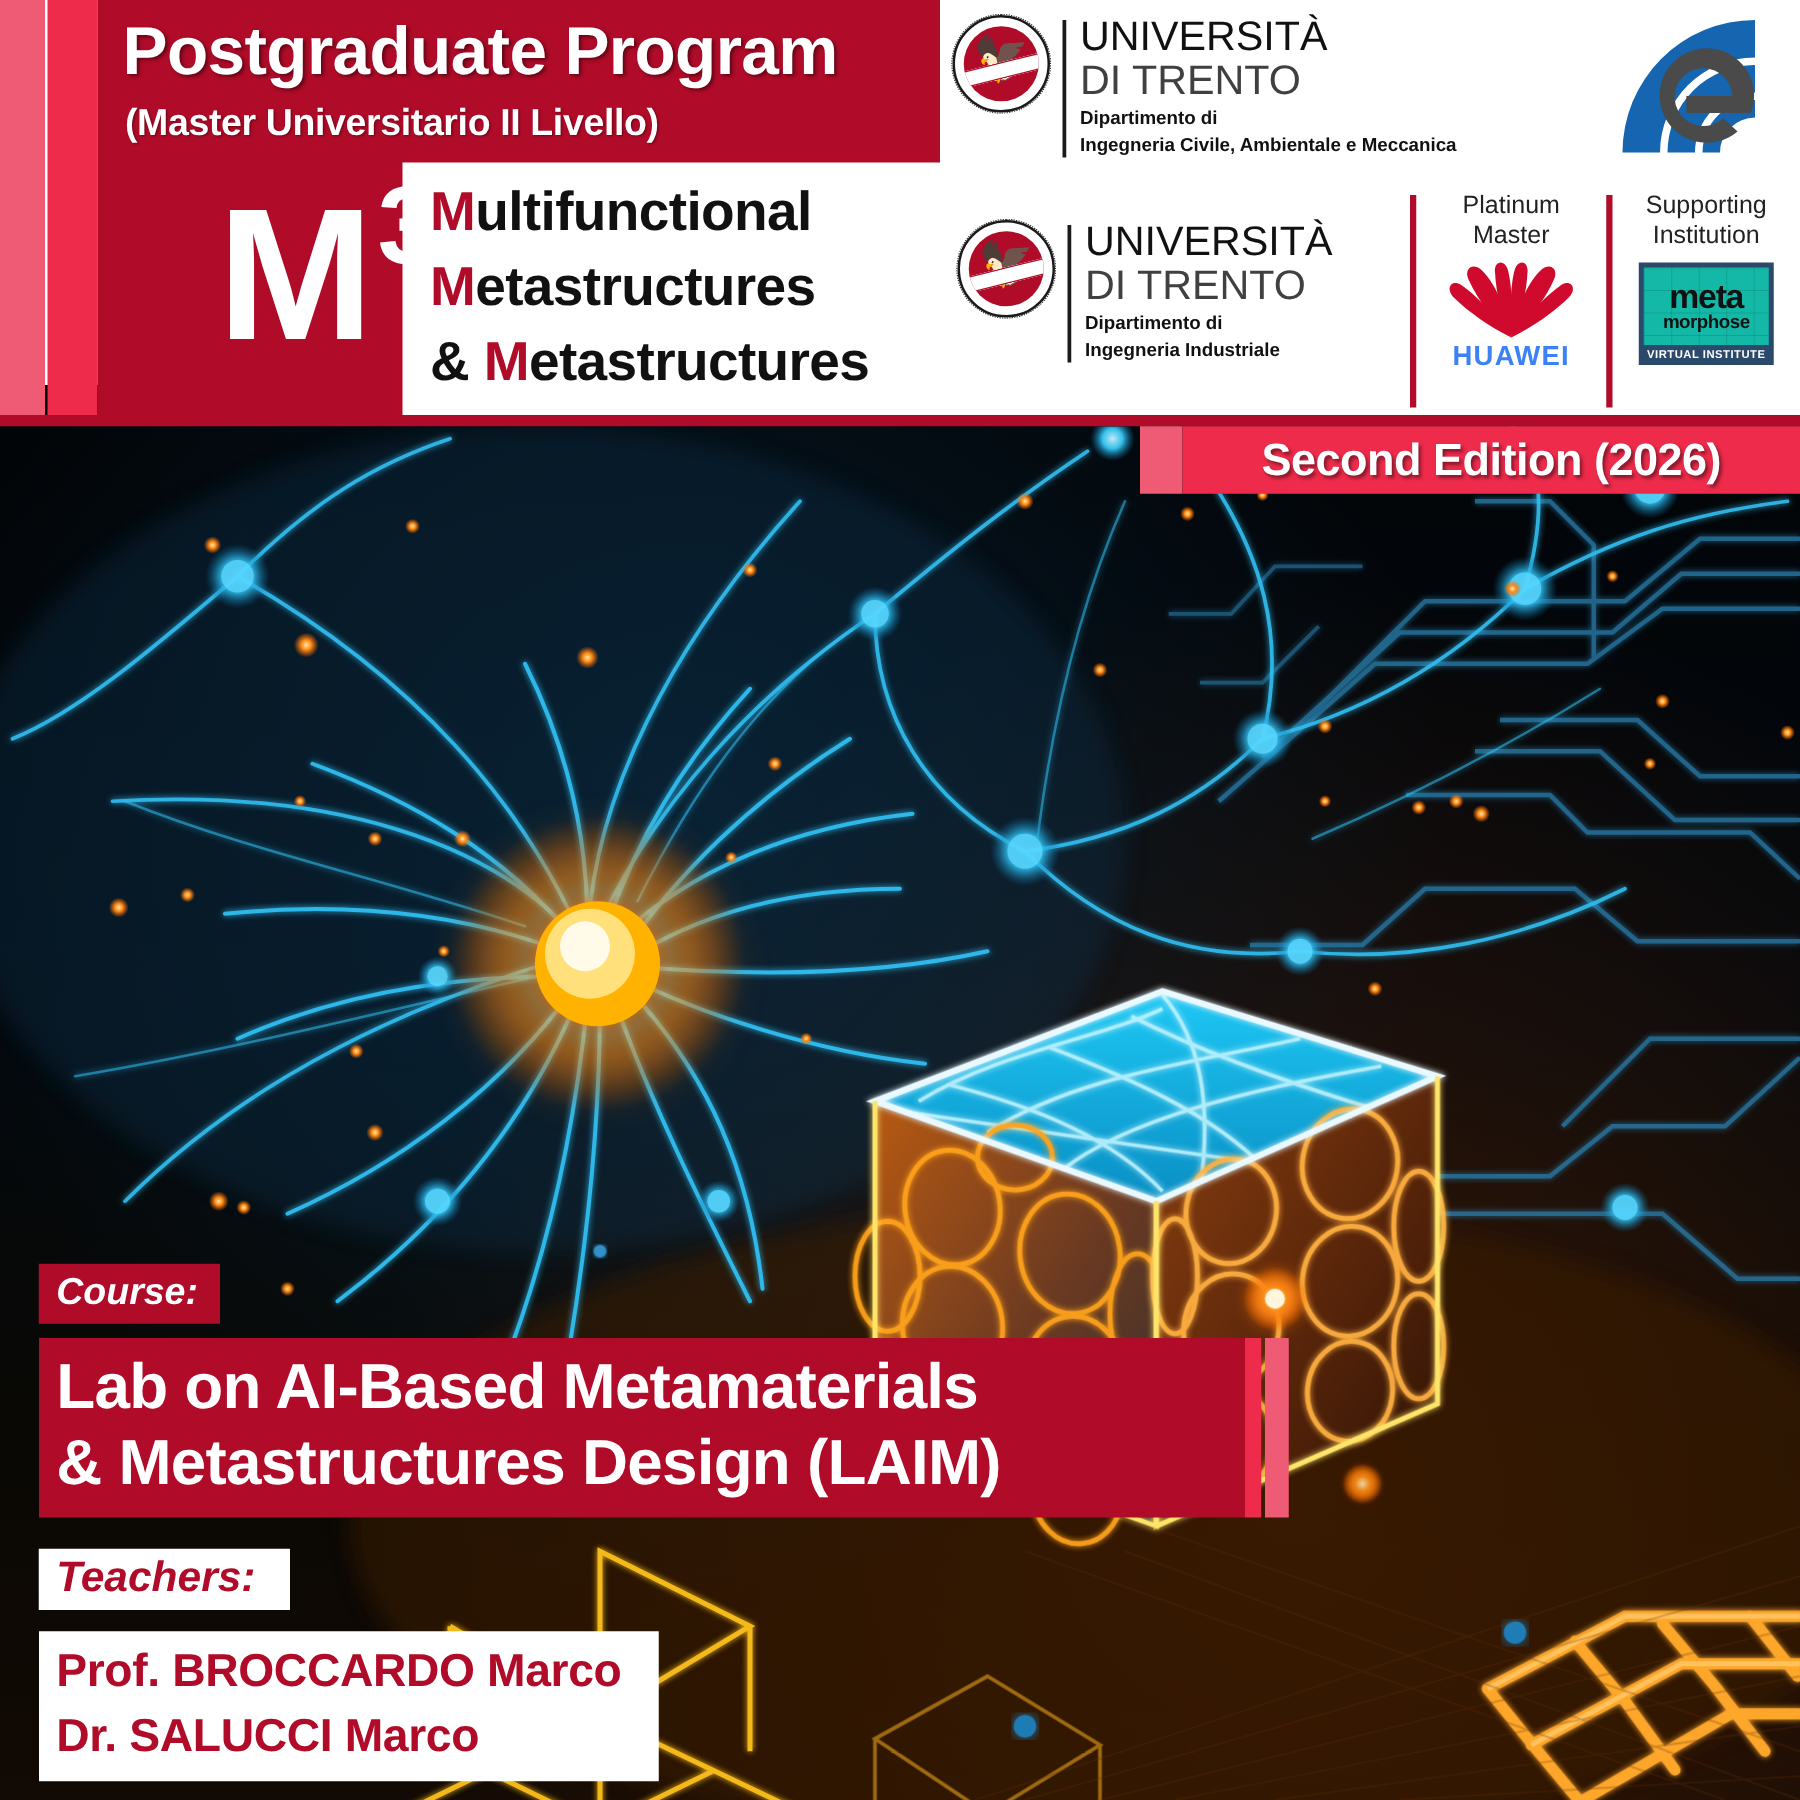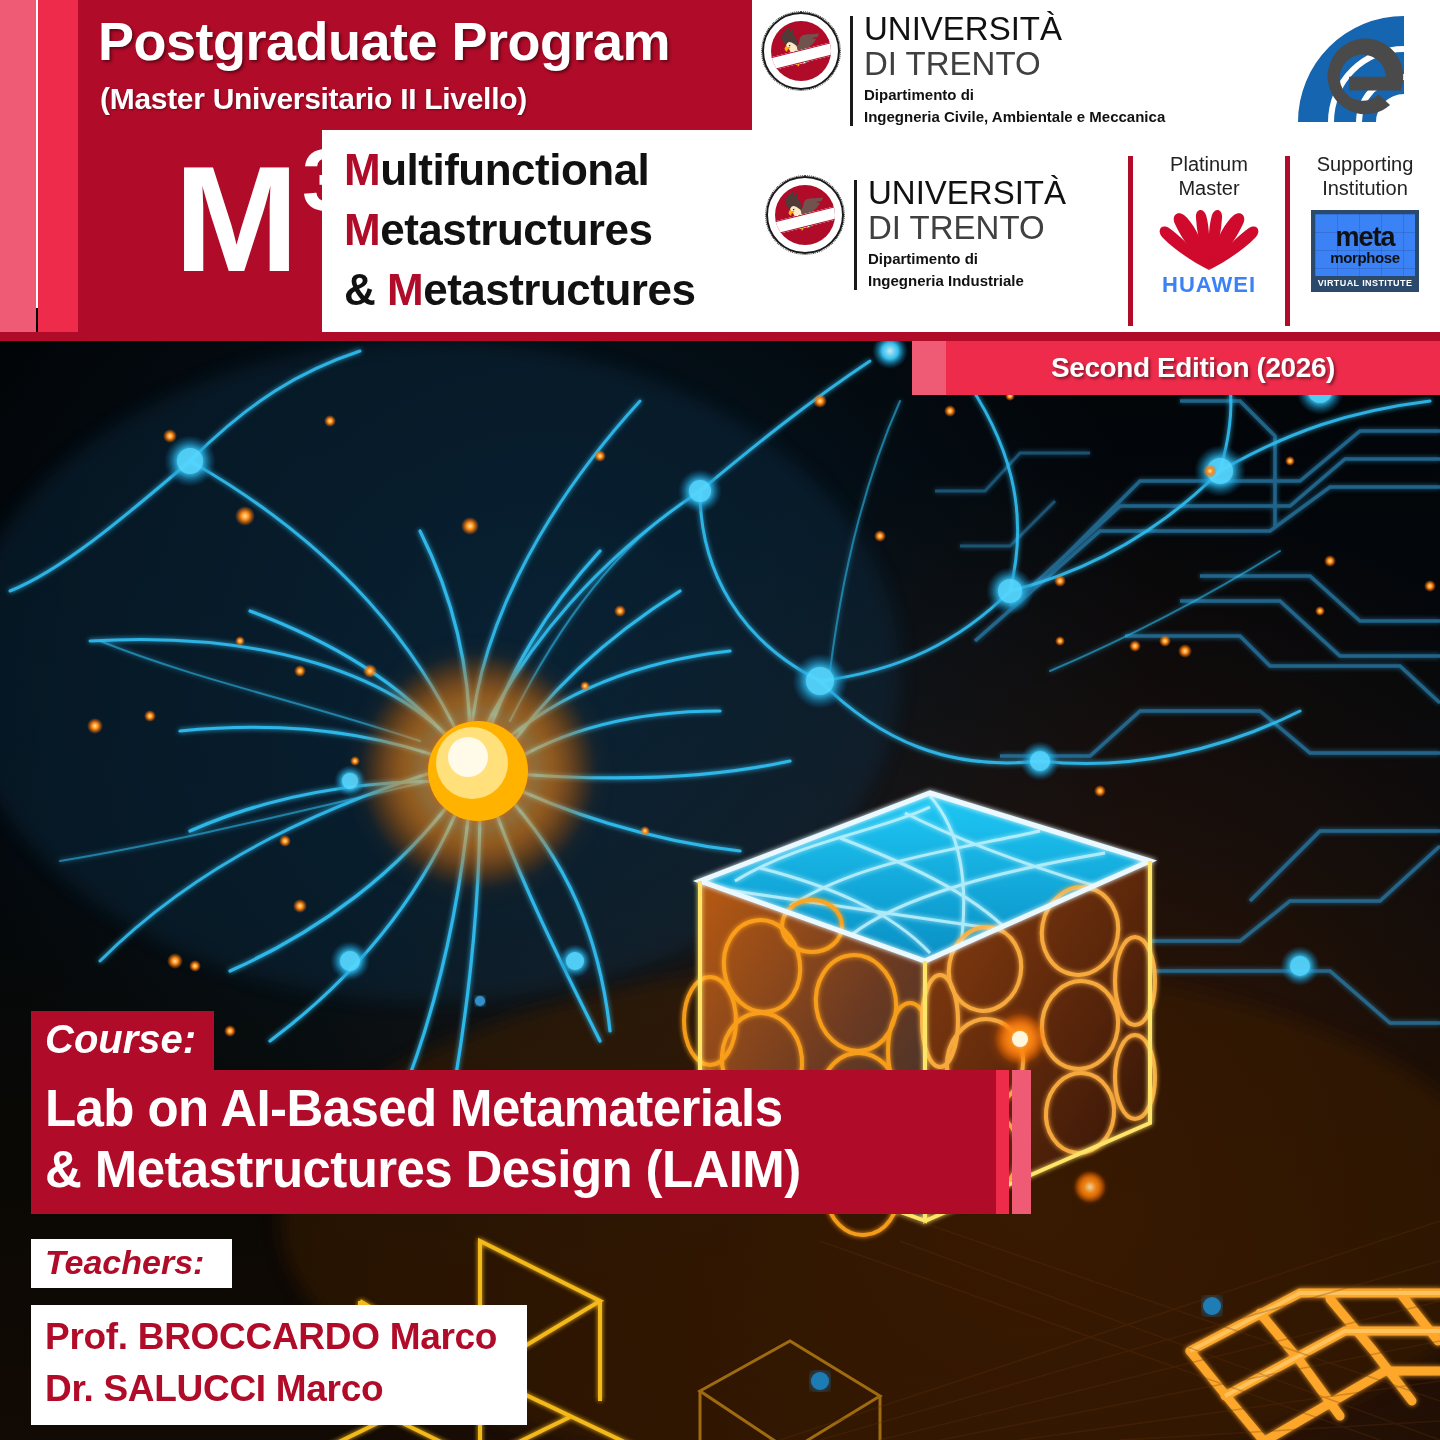--- a/index.html
+++ b/index.html
@@ -81,21 +81,21 @@
   
   #sponsors { position:absolute; left:1128px; top:152px; width:312px; height:180px;
               display:flex; }
   .spon-div { width:5px; background:#b00b28; height:170px; margin-top:4px; }
   .spon-col { flex:1; display:flex; flex-direction:column; align-items:center; padding:0 20px; }
   .spon-col .lbl { font-size:20px; line-height:24px; color:#222; text-align:center; }
   #huawei-logo { width:112px; height:66px; margin-top:6px; position:relative; }
   .hw-name { font-size:22px; font-weight:bold; color:#3b82f6; letter-spacing:1px; margin-top:0px; }
   #meta-logo { width:108px; height:82px; margin-top:10px; background:#2b4a6b;
                padding:4px; display:flex; flex-direction:column; }
-  #meta-logo .mbox { flex:1; background:#3b82f6; display:flex; flex-direction:column;
+  #meta-logo .mbox { flex:1; background:#14b8a6; display:flex; flex-direction:column;
                      align-items:center; justify-content:center; position:relative;
                      overflow:hidden; }
   #meta-logo .mbox .grid {
     position:absolute; inset:0;
     background-image:
       linear-gradient(to right, rgba(0,0,0,.12) 1px, transparent 1px),
       linear-gradient(to bottom, rgba(0,0,0,.12) 1px, transparent 1px);
     background-size:22px 18px;
   }
   #meta-logo .mbox .w1 { position:relative; font-size:27px; line-height:26px;
@@ -117,27 +117,27 @@
            linear-gradient(180deg, #020508 0%, #03080d 45%, #0a0804 75%, #120a04 100%);
   }
   #art svg { position:absolute; left:0; top:0; width:1440px; height:1099px; }
 
   
   #second-ed { position:absolute; left:912px; top:341px; width:528px; height:54px; z-index:25;
                display:flex; align-items:center; }
   #second-ed .pink { width:34px; height:54px; background:#ef5b74; flex:0 0 34px; }
   #second-ed .body { flex:1; height:54px; background:#ee2b4b; display:flex;
                      align-items:center; justify-content:center; }
-  #second-ed .body span { font-size:28px; font-weight:bold; color:#fff;
+  #second-ed .body span { font-size:36px; font-weight:bold; color:#fff;
                           letter-spacing:-0.4px; text-shadow:2px 2px 3px rgba(0,0,0,.45); }
 
   
   #course-label { position:absolute; left:31px; top:1011px; background:#b00b28;
                   padding:6px 18px 8px 14px; z-index:30; }
-  #course-label span { font-size:40px; font-weight:bold; font-style:italic; color:#fff; }
+  #course-label span { font-size:30px; font-weight:bold; font-style:italic; color:#fff; }
 
   #course-title { position:absolute; left:31px; top:1070px; width:1000px; z-index:30;
                   display:flex; }
   #course-title .body { width:966px; background:#b00b28; padding:8px 18px 14px 14px; }
   #course-title .body .ln { font-size:51px; line-height:61px; font-weight:bold; color:#fff;
                             letter-spacing:-0.6px; white-space:nowrap; }
   #course-title .s1 { width:13px; background:#ee2b4b; }
   #course-title .gp { width:3px; background:transparent; }
   #course-title .s2 { width:19px; background:#ef5b74; }
 

